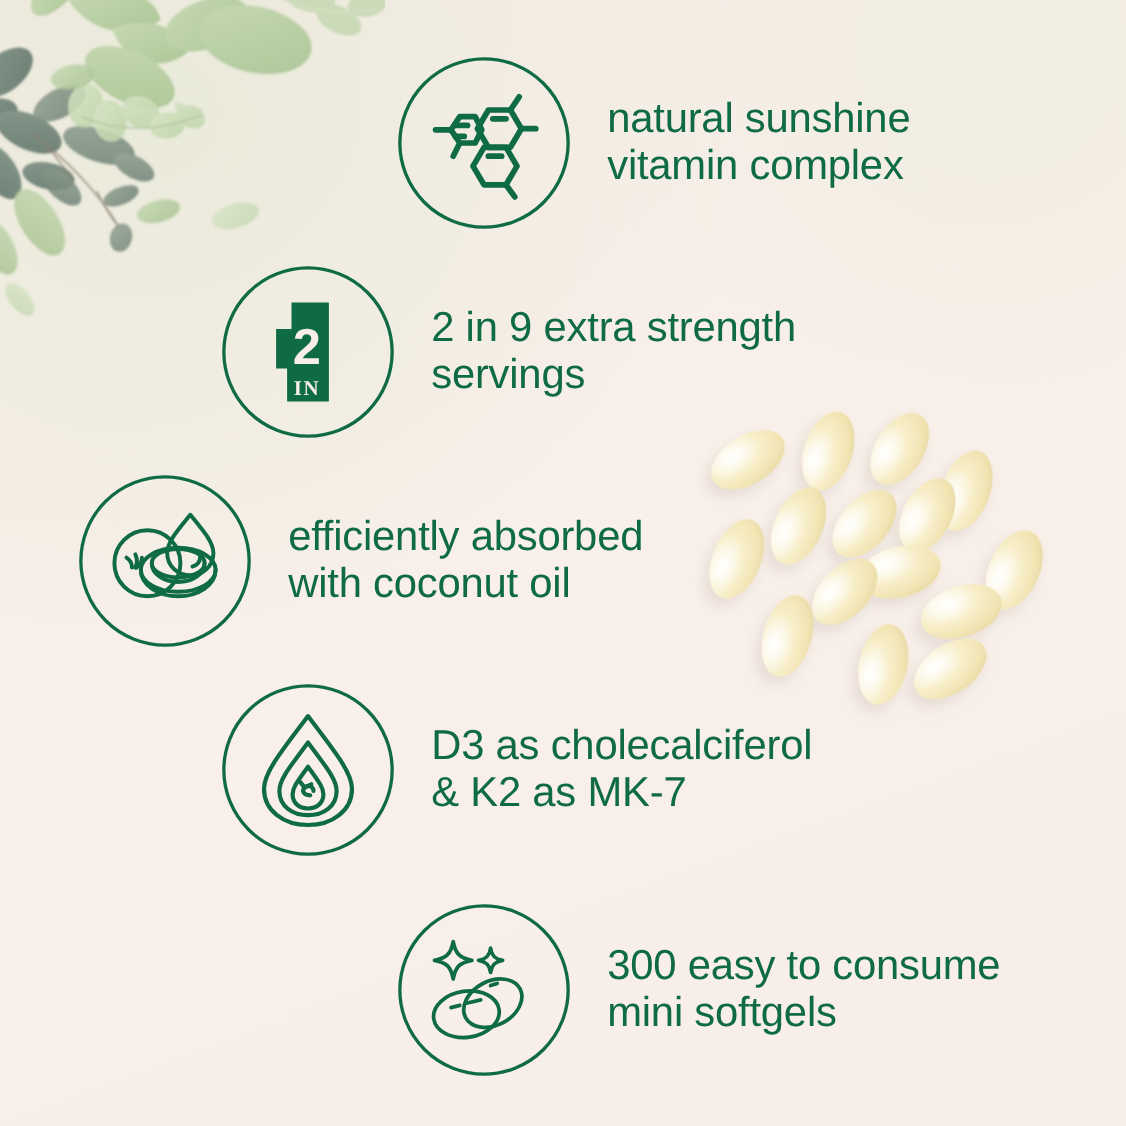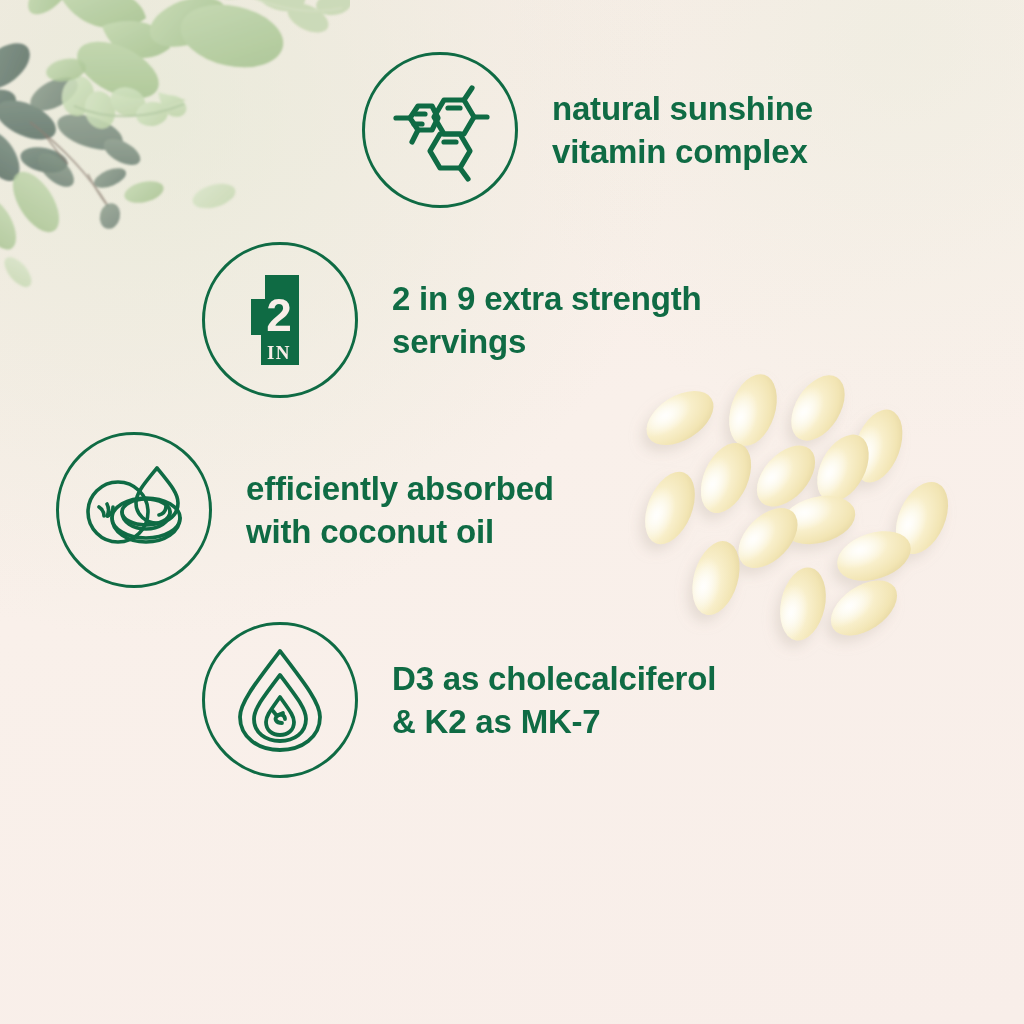--- a/index.html
+++ b/index.html
@@ -63,31 +63,31 @@
     flex: 0 0 auto;
     display: flex;
     align-items: center;
     justify-content: center;
   }
   .icon-circle svg { display: block; }
 
   .feature-text {
     margin-left: 34px;
     color: #0f6b44;
-    font-size: 33px;
-    font-weight: 700;
+    font-size: 38px;
+    font-weight: 400;
     line-height: 43px;
     letter-spacing: -0.2px;
     white-space: pre-line;
   }
 
   
   #feature-0 { left: 362px; top: 52px;  }
   #feature-1 { left: 202px; top: 242px; }
-  #feature-2 { left: 56px;  top: 432px; justify-content: space-between; }
+  #feature-2 { left: 72px;  top: 432px; justify-content: space-between; }
   #feature-3 { left: 202px; top: 622px; }
   #feature-4 { left: 362px; top: 822px; }
 
   
   .pill-pile {
     position: absolute;
     left: 628px;
     top: 368px;
     width: 350px;
     height: 310px;
@@ -276,20 +276,41 @@
                  C 40 90, 34 85, 34 77 C 34 71, 38 66, 48 52 Z"></path>
 
         <path d="M50 78 C 44 78, 42 74, 45 71 C 48 68, 53 70, 53 74"></path>
         <path d="M45 71 L41 66 M45 71 L51 68"></path>
       </svg>
     </div>
     <div class="feature-text">D3 as cholecalciferol
 &amp; K2 as MK-7</div>
   </div>
 
+  <div class="feature" id="feature-4">
+    <div class="icon-circle">
+      <svg width="104" height="100" viewBox="0 0 104 100" fill="none" stroke="#0f6b44" stroke-width="3.4" stroke-linecap="round" stroke-linejoin="round">
+
+        <path d="M24 6 C 26 17, 30 21, 41 23 C 30 25, 26 29, 24 40
+                 C 22 29, 18 25, 7 23 C 18 21, 22 17, 24 6 Z"></path>
+        <path d="M58 12 C 59 19, 62 22, 69 23 C 62 24, 59 27, 58 34
+                 C 57 27, 54 24, 47 23 C 54 22, 57 19, 58 12 Z"></path>
+
+        <ellipse cx="60" cy="62" rx="28" ry="20" transform="rotate(-28 60 62)"></ellipse>
+
+        <ellipse cx="36" cy="72" rx="30" ry="21" transform="rotate(-8 36 72)"></ellipse>
+
+        <path d="M22 66 L30 64"></path>
+        <path d="M36 62 L49 59"></path>
+        <path d="M58 46 L64 44"></path>
+      </svg>
+    </div>
+    <div class="feature-text">300 easy to consume
+mini softgels</div>
+  </div>
 
   <svg class="pill-pile" viewBox="0 0 350 310" xmlns="http://www.w3.org/2000/svg">
     <defs>
       <radialGradient id="gel" cx="36%" cy="30%" r="78%">
         <stop offset="0%" stop-color="#fffdf2"></stop>
         <stop offset="42%" stop-color="#f9f0cd"></stop>
         <stop offset="80%" stop-color="#f2e5b4"></stop>
         <stop offset="100%" stop-color="#e8d9a4"></stop>
       </radialGradient>
       <radialGradient id="gelHi" cx="34%" cy="26%" r="40%">

